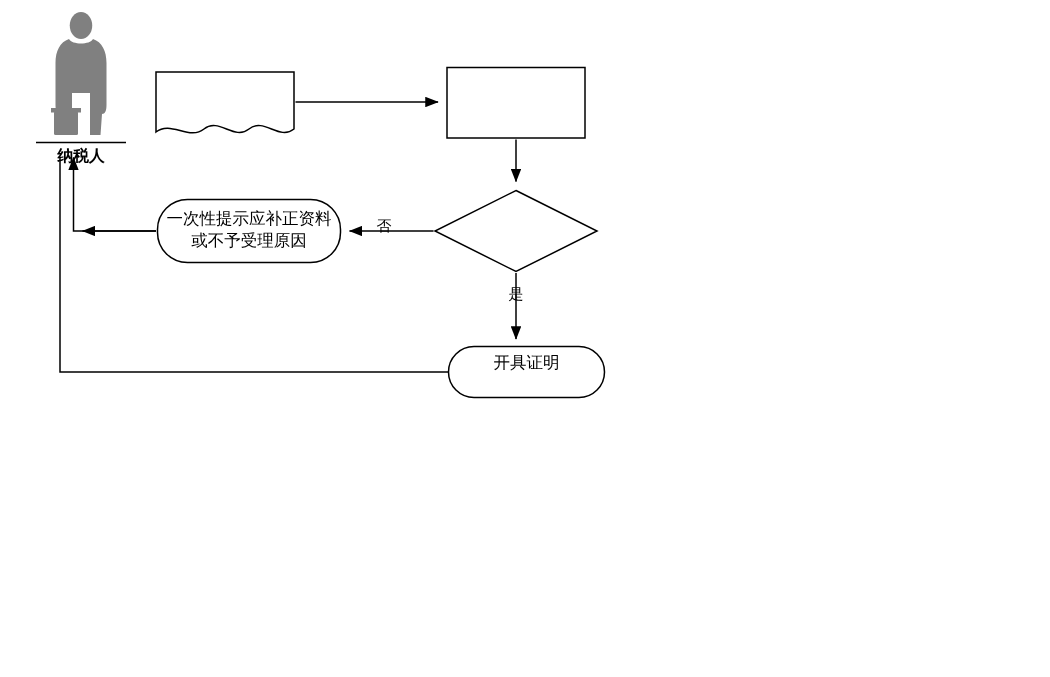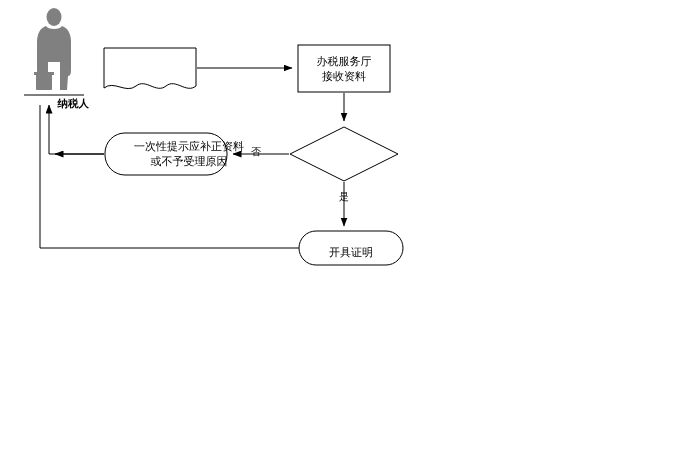--- a/index.html
+++ b/index.html
@@ -41,21 +41,21 @@
     color: #000000;
     font-size: 10px;
     line-height: 12px;
     text-align: center;
   }
   .actor-label {
     position: absolute;
     color: #000000;
     font-size: 10.5px;
     font-weight: bold;
-    text-align: right;
+    text-align: center;
     width: 70px;
   }
 </style>
 </head>
 <body>
 
 <div id="canvas">
 
   <svg class="svg-layer" viewBox="0 0 700 451">
     <defs>
@@ -92,26 +92,24 @@
 
     <polyline points="104,154 49,154 49,105" fill="none" stroke="#000000" stroke-width="1" marker-end="url(#arrow)"></polyline>
     <line x1="104" y1="154" x2="55" y2="154" stroke="#000000" stroke-width="1" marker-end="url(#arrow)"></line>
 
     <polyline points="299,248 40,248 40,105" fill="none" stroke="#000000" stroke-width="1"></polyline>
   </svg>
 
   <div class="actor-label" style="left:19px; top:97px;">纳税人</div>
 
 
-  <div class="node-label" style="left:298px; top:45px; width:92px; height:47px;">办税服务厅
-接收资料</div>
 
 
-  <div class="node-label" style="left:105px; top:133px; width:122px; height:42px;margin-left:23px;">一次性提示应补正资料
+  <div class="node-label" style="left:105px; top:133px; width:122px; height:42px;">一次性提示应补正资料
 或不予受理原因</div>
 
-  <div class="node-label" style="left:299px; top:242px; width:104px; height:20px;">开具证明</div>
+  <div class="node-label" style="left:299px; top:232px; width:104px; height:20px;">开具证明</div>
 
   <div class="edge-label" style="left:249px; top:146px; width:14px;">否</div>
 
   <div class="edge-label" style="left:337px; top:191px; width:14px;">是</div>
 
 </div>
 
 </body></html>

